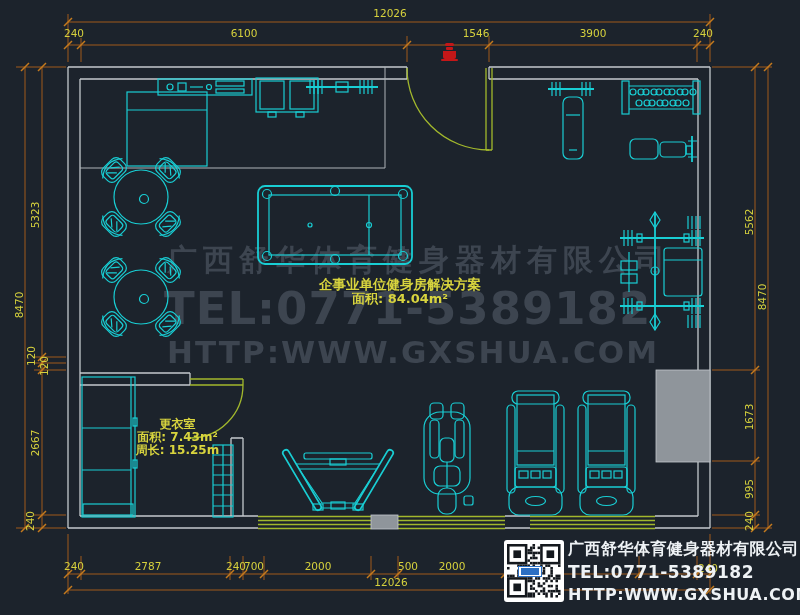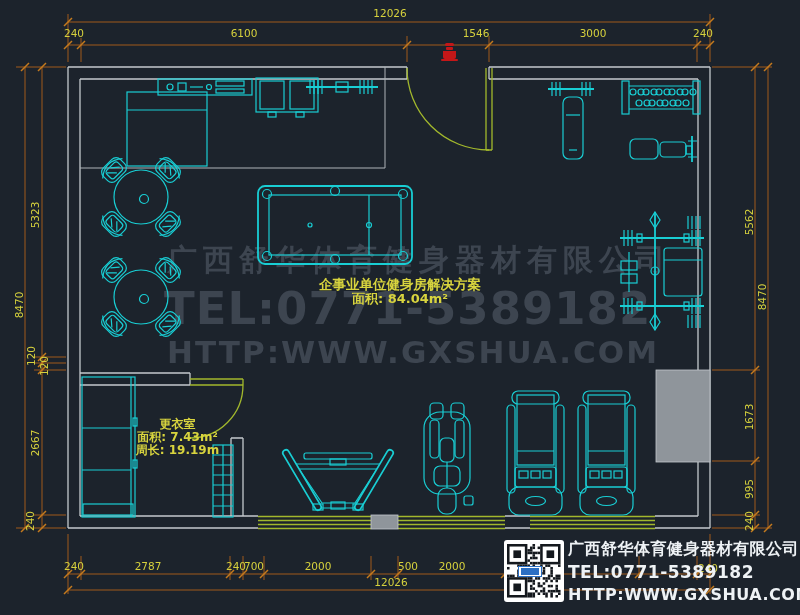--- a/index.html
+++ b/index.html
@@ -284,21 +284,21 @@
     </g>
 
     <use href="#treadsym" x="507" y="389"></use>
     <use href="#treadsym" x="578" y="389"></use>
   </svg>
 
   <span class="dim-h" style="left:390px;top:13px">12026</span>
   <span class="dim-h" style="left:74px;top:33px">240</span>
   <span class="dim-h" style="left:244px;top:33px">6100</span>
   <span class="dim-h" style="left:476px;top:33px">1546</span>
-  <span class="dim-h" style="left:593px;top:33px">3000</span>
+  <span class="dim-h" style="left:593px;top:33px">3900</span>
   <span class="dim-h" style="left:703px;top:33px">240</span>
 
   <span class="dim-h" style="left:74px;top:566px">240</span>
   <span class="dim-h" style="left:148px;top:566px">2787</span>
   <span class="dim-h" style="left:236px;top:566px">240</span>
   <span class="dim-h" style="left:254px;top:566px">700</span>
   <span class="dim-h" style="left:318px;top:566px">2000</span>
   <span class="dim-h" style="left:408px;top:566px">500</span>
   <span class="dim-h" style="left:452px;top:566px">2000</span>
   <span class="dim-h" style="left:708px;top:568px">240</span>
@@ -317,21 +317,21 @@
   <span class="dim-v" style="left:749px;top:489px">995</span>
   <span class="dim-v" style="left:749px;top:521px">240</span>
 
   <div class="plan-label" id="solution-block">
     <div class="ttl">企事业单位健身房解决方案</div>
     <div>面积: 84.04m²</div>
   </div>
   <div class="plan-label" id="changing-block">
     <div>更衣室</div>
     <div>面积: 7.43m²</div>
-    <div>周长: 19.19m</div>
+    <div>周长: 15.25m</div>
   </div>
 
   <svg id="qr" viewBox="0 0 60 62">
       <rect x="28.5" y="4" width="2.55" height="2.55" fill="#14181d"></rect>
       <rect x="25.95" y="6.55" width="2.55" height="2.55" fill="#14181d"></rect>
       <rect x="28.5" y="6.55" width="2.55" height="2.55" fill="#14181d"></rect>
       <rect x="33.599999999999994" y="6.55" width="2.55" height="2.55" fill="#14181d"></rect>
       <rect x="23.4" y="9.1" width="2.55" height="2.55" fill="#14181d"></rect>
       <rect x="25.95" y="9.1" width="2.55" height="2.55" fill="#14181d"></rect>
       <rect x="23.4" y="11.649999999999999" width="2.55" height="2.55" fill="#14181d"></rect>

